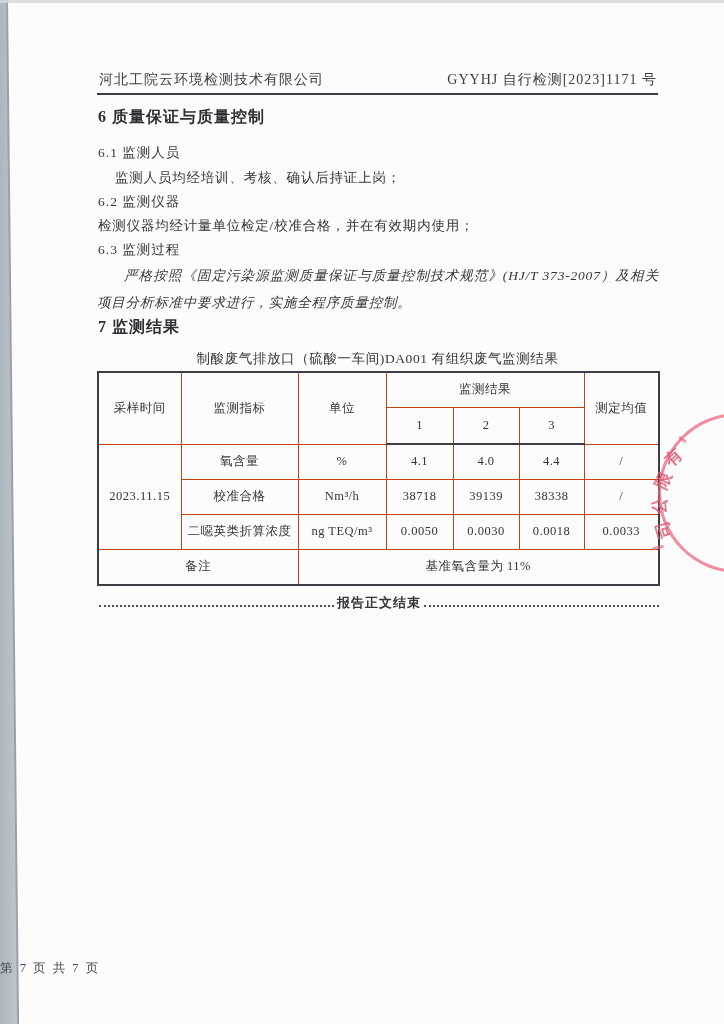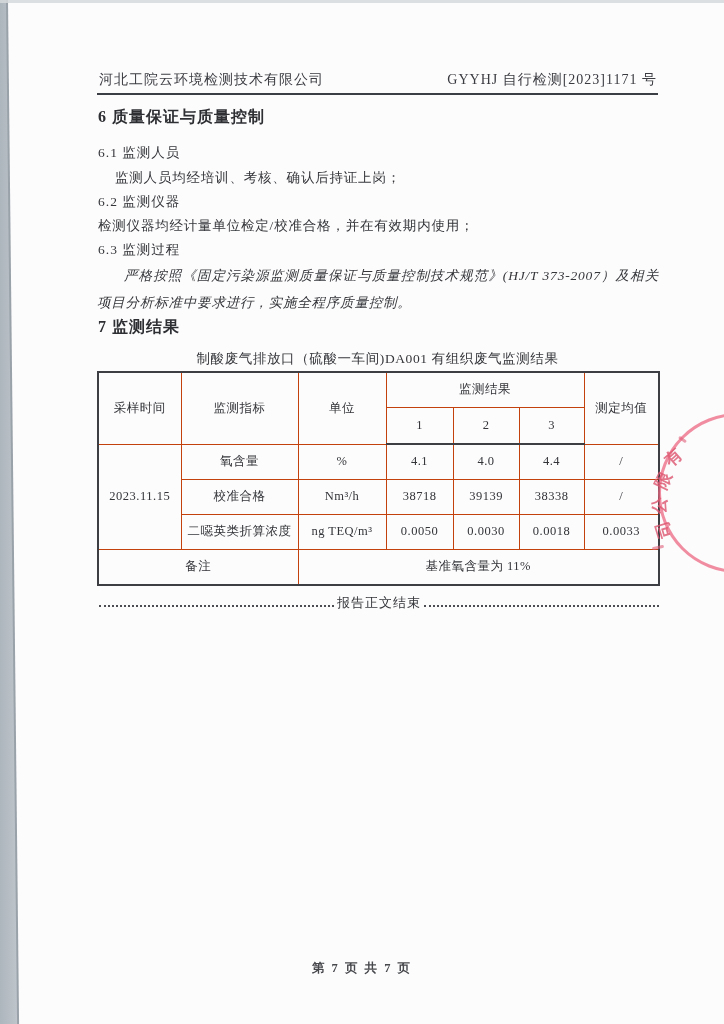--- a/index.html
+++ b/index.html
@@ -43,22 +43,22 @@
     width: 561px; font-size: 12.5px; color: #333438;
     border: 2px solid #3c3e43;
   }
   table.results td {
     border: 1px solid #c2410c; text-align: center; vertical-align: middle;
     padding: 0 2px; letter-spacing: 0.5px; overflow: hidden;
   }
   tr.hdr-sub td { border-bottom: 2px solid #3c3e43; }
   .end-line { display: flex; align-items: flex-end; width: 560px; }
   .end-line .leader { flex: 1; border-bottom: 2px dotted #4b4d52; margin-bottom: 5px; height: 0; }
-  .end-line .end-text { font-size: 13px; font-weight: normal; letter-spacing: 1px; padding: 0 3px; white-space: nowrap; text-align: center; }
-  .footer-text { width: 724px; text-align: center; font-size: 12.5px; letter-spacing: 2px; color: #47484c; font-weight: bold; }
+  .end-line .end-text { font-size: 13px; font-weight: bold; letter-spacing: 1px; padding: 0 3px; white-space: nowrap; text-align: center; }
+  .footer-text { width: 724px; text-align: left; font-size: 12.5px; letter-spacing: 2px; color: #47484c; }
   
   .stamp { position: absolute; left: 648px; top: 400px; width: 76px; height: 190px; overflow: hidden; pointer-events: none; }
   .stamp-circle {
     position: absolute; left: 10px; top: 13px; width: 154px; height: 154px;
     border-radius: 50%; border: 3px solid rgba(238, 104, 130, 0.75);
   }
   .stamp-char {
     position: absolute; font-size: 17px; font-weight: bold;
     color: rgba(221, 88, 114, 0.82); font-family: "Liberation Serif", "DejaVu Serif", serif;
   }

